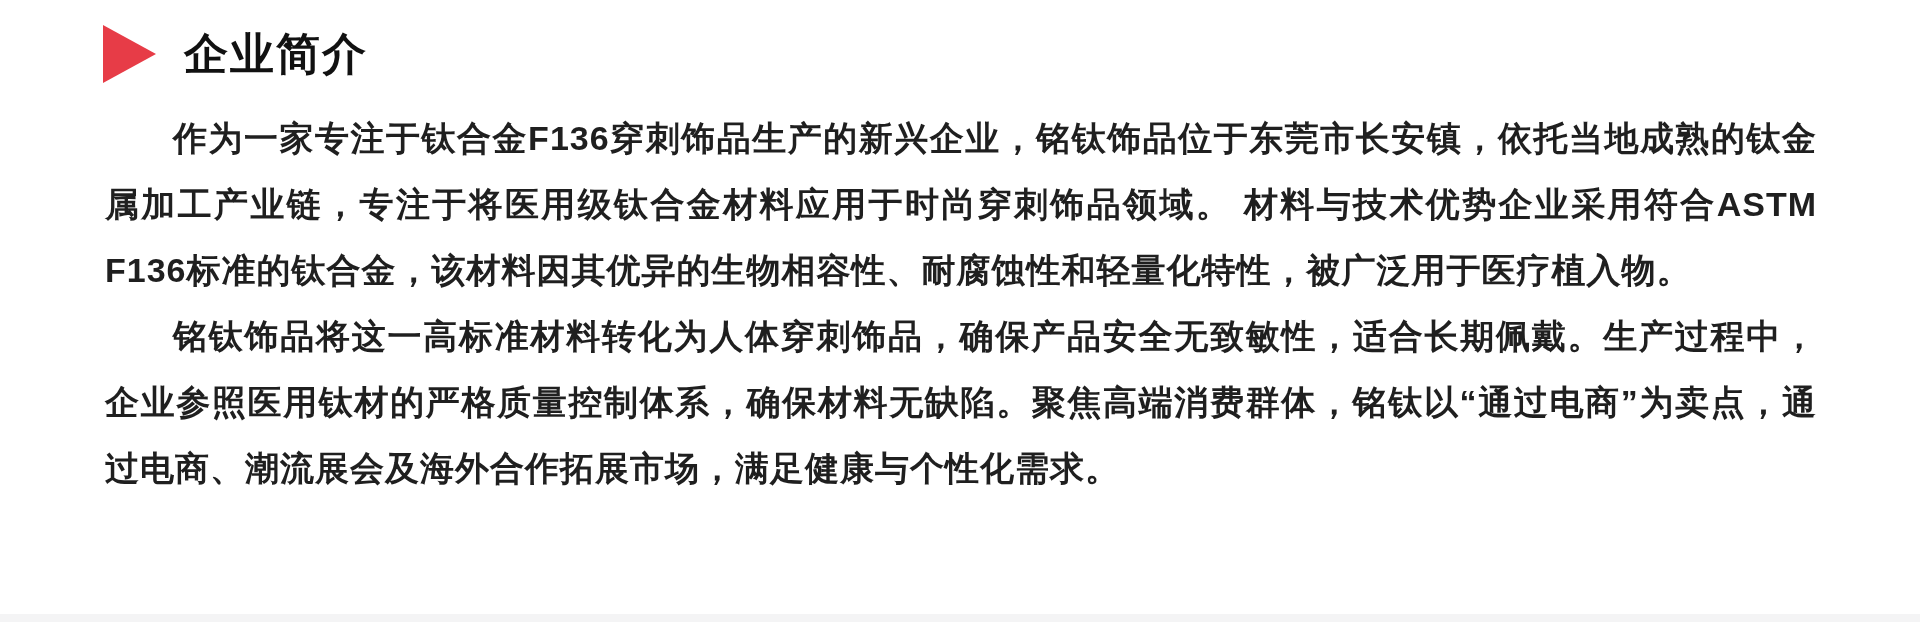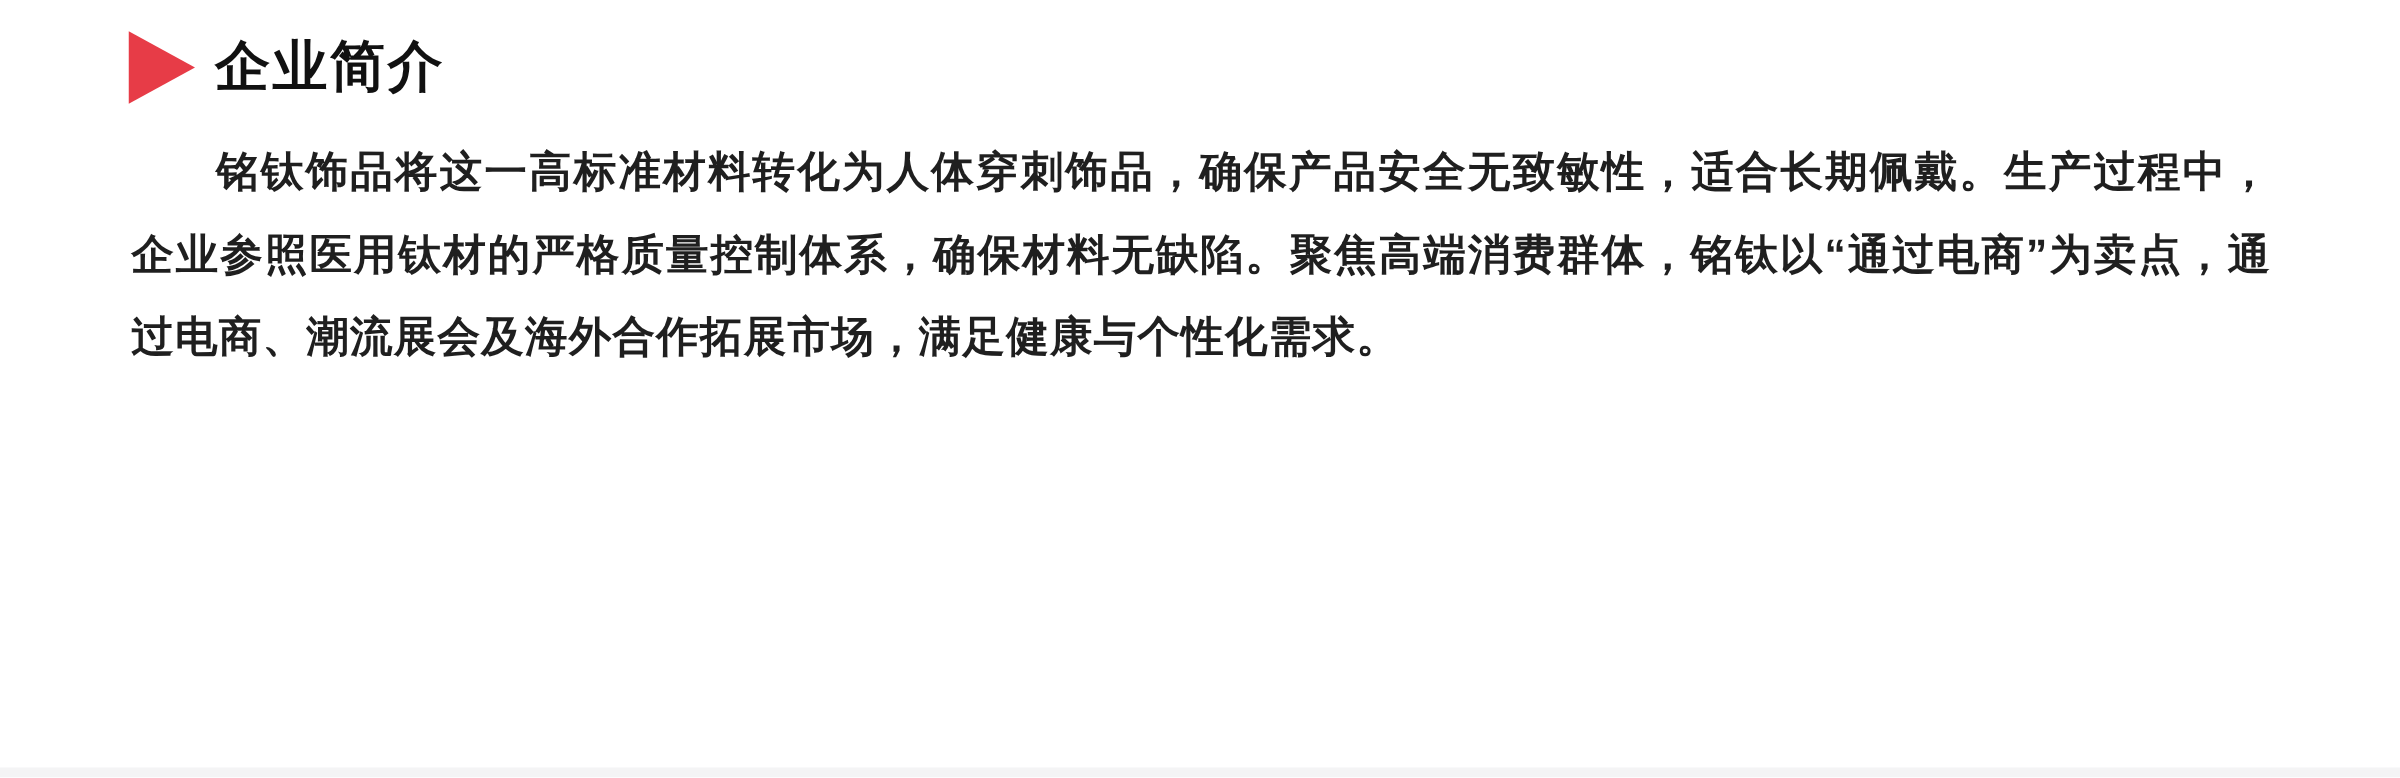--- a/index.html
+++ b/index.html
@@ -16,21 +16,21 @@
     height: 622px;
     background: #ffffff;
   }
   .heading-row {
     position: absolute;
     left: 103px;
     top: 22px;
     height: 64px;
     display: flex;
     align-items: center;
-    gap: 16px;
+    gap: 28px;
   }
   .tri {
     width: 0;
     height: 0;
     border-left: 53px solid #e73c47;
     border-top: 29px solid transparent;
     border-bottom: 29px solid transparent;
     display: inline-block;
   }
   .title {
@@ -70,18 +70,19 @@
 <body>
 
 <div class="slide">
 
   <div class="heading-row">
     <span class="tri"></span>
     <h1 class="title">企业简介</h1>
   </div>
 
   <div class="body">
+    <p>作为一家专注于钛合金F136穿刺饰品生产的新兴企业，铭钛饰品位于东莞市长安镇，依托当地成熟的钛金属加工产业链，专注于将医用级钛合金材料应用于时尚穿刺饰品领域。 材料与技术优势企业采用符合ASTM F136标准的钛合金，该材料因其优异的生物相容性、耐腐蚀性和轻量化特性，被广泛用于医疗植入物。</p>
     <p>铭钛饰品将这一高标准材料转化为人体穿刺饰品，确保产品安全无致敏性，适合长期佩戴。生产过程中，企业参照医用钛材的严格质量控制体系，确保材料无缺陷。聚焦高端消费群体，铭钛以“通过电商”为卖点，通过电商、潮流展会及海外合作拓展市场，满足健康与个性化需求。</p>
   </div>
 
   <div class="footer-strip"></div>
 
 </div>
 
 </body></html>

